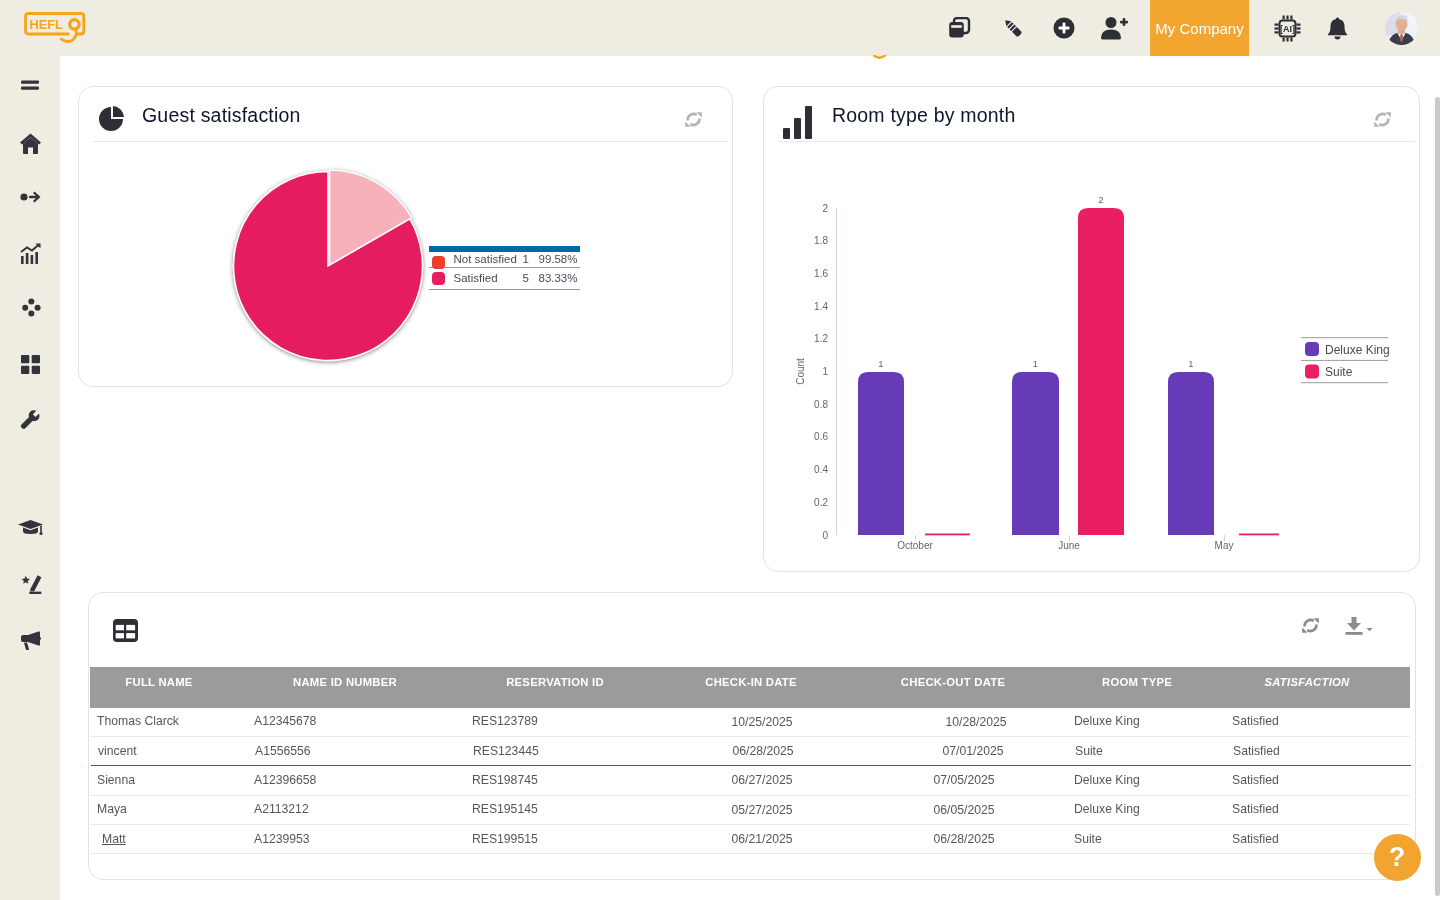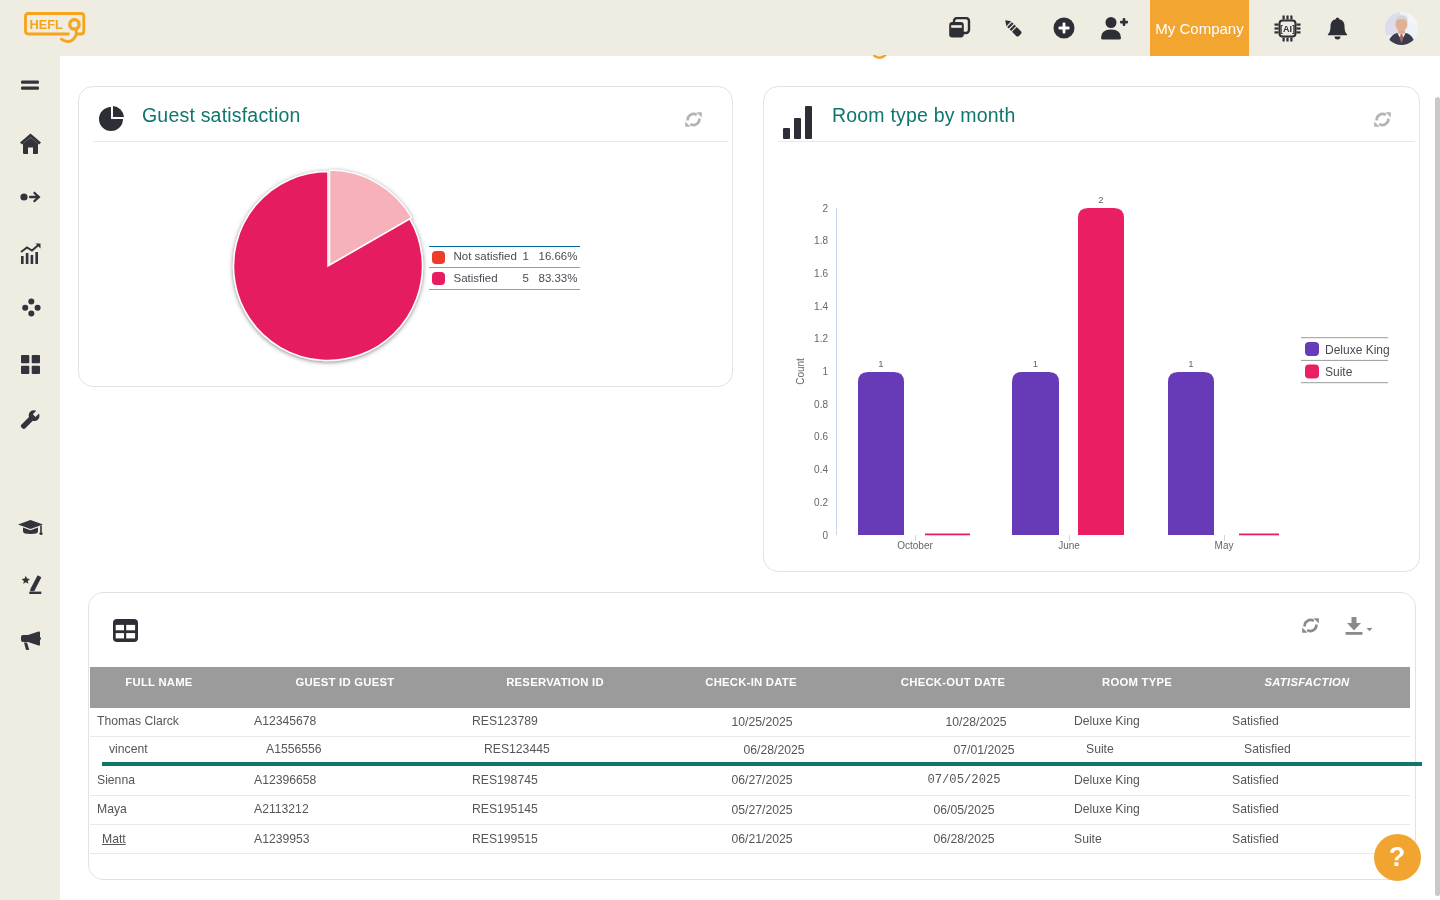--- a/index.html
+++ b/index.html
@@ -7,21 +7,21 @@
     font-family:"Liberation Sans", sans-serif; }
   .abs { position:absolute; }
   
   #topbar { position:absolute; left:0; top:0; width:1440px; height:56px; background:#efece2;text-decoration:underline; }
   
   #sidebar { position:absolute; left:0; top:56px; width:60px; height:844px; background:#efece2; }
   
   .card { position:absolute; background:#fff; border:1px solid #e2e2e2; border-radius:15px; }
   .card-head { position:absolute; left:0; top:0; right:0; height:55px; }
   .head-line { position:absolute; left:14px; right:4px; top:54px; height:1px; background:#e8e8e8; }
-  .card-title { position:absolute; top:17px; font-size:19.5px; color:#0f766e; letter-spacing:.2px; }
+  .card-title { position:absolute; top:17px; font-size:19.5px; color:#0f172a; letter-spacing:.2px; }
   .refresh { position:absolute; top:24px; }
   .rc { top:calc(50% - 0.5px); transform:translateY(-50%); white-space:nowrap; }
 </style>
 </head>
 <body>
 
 <div id="topbar">
 
   <svg class="abs" style="left:24px;top:12px;" width="64" height="34" viewBox="0 0 64 34">
     <path d="M45.5 22 L4.3 22 Q1.5 22 1.5 19.2 L1.5 4.3 Q1.5 1.5 4.3 1.5 L57 1.5 Q59.8 1.5 59.8 4.3 L59.8 19.2 Q59.8 22 57 22 L52.8 22" fill="none" stroke="#f5a41c" stroke-width="2.8"></path>
@@ -205,25 +205,25 @@
       <filter id="psh" x="-20%" y="-20%" width="140%" height="140%">
         <feDropShadow dx="0" dy="1" stdDeviation="2.3" flood-color="#444" flood-opacity="0.65"></feDropShadow>
       </filter>
     </defs>
     <g filter="url(#psh)">
       <path d="M108 113 L108 18.5 A94.5 94.5 0 1 0 189.84 65.75 Z" fill="#e61e61" stroke="#fff" stroke-width="1.5"></path>
       <path d="M109.7 111.7 L109.7 17.2 A94.5 94.5 0 0 1 191.54 64.45 Z" fill="#f7b1ba" stroke="#fff" stroke-width="1.2"></path>
     </g>
   </svg>
   <div class="abs" style="left:349.5px;top:159px;width:151px;font-size:11.5px;color:#4a4a55;">
-    <div style="position:relative;height:21.7px;border-top:1px solid #0369a1;border-bottom:1px solid #9a9a9a;">
+    <div style="position:relative;height:21.7px;border-top:6px solid #0369a1;border-bottom:1px solid #9a9a9a;">
       <span style="position:absolute;left:3px;top:4px;width:13px;height:13px;border-radius:4px;background:#ee3d2b;"></span>
       <span class="rc abs" style="left:25px;">Not satisfied</span>
       <span class="rc abs" style="left:94px;">1</span>
-      <span class="rc abs" style="right:2px;">16.66%</span>
+      <span class="rc abs" style="right:2px;">99.58%</span>
     </div>
     <div style="position:relative;height:22.3px;border-bottom:1px solid #9a9a9a;">
       <span style="position:absolute;left:3px;top:4px;width:13px;height:13px;border-radius:4px;background:#e61e61;"></span>
       <span class="rc abs" style="left:25px;">Satisfied</span>
       <span class="rc abs" style="left:94px;">5</span>
       <span class="rc abs" style="right:2px;">83.33%</span>
     </div>
   </div>
 </div>
 
@@ -325,53 +325,53 @@
   <svg class="abs" style="left:1256px;top:24px;" width="32" height="18" viewBox="0 0 32 18">
     <rect x="6.5" y="0" width="5" height="7" fill="#8b8b8b"></rect>
     <path d="M2 6 L16 6 L9 13.5 Z" fill="#8b8b8b"></path>
     <rect x="0.5" y="15" width="17" height="2.8" fill="#8b8b8b"></rect>
     <path d="M21.5 11 L27.5 11 L24.5 14.2 Z" fill="#8b8b8b"></path>
   </svg>
 
   <div class="abs" style="left:1px;top:73.5px;width:1320px;height:41px;background:#9b9b9b;"></div>
   <div class="abs" style="top:82.5px;width:100%;font-size:11.3px;font-weight:bold;color:#fff;letter-spacing:.25px;">
     <span class="abs" style="left:70px;transform:translateX(-50%);">FULL NAME</span>
-    <span class="abs" style="left:256px;transform:translateX(-50%);">GUEST ID GUEST</span>
+    <span class="abs" style="left:256px;transform:translateX(-50%);">NAME ID NUMBER</span>
     <span class="abs" style="left:466px;transform:translateX(-50%);">RESERVATION ID</span>
     <span class="abs" style="left:662px;transform:translateX(-50%);">CHECK-IN DATE</span>
     <span class="abs" style="left:864px;transform:translateX(-50%);">CHECK-OUT DATE</span>
     <span class="abs" style="left:1048px;transform:translateX(-50%);">ROOM TYPE</span>
     <span class="abs" style="left:1218px;transform:translateX(-50%);font-style:italic;">SATISFACTION</span>
   </div>
 
   <div id="rows" class="abs" style="left:1px;top:114.5px;width:1320px;font-size:12.2px;color:#55565a;">
     <div class="abs" style="left:0;top:0.0px;width:1320px;height:29.4px;border-bottom:1px solid #e9e9e9;">
       <span class="abs rc" style="left:7px;">Thomas Clarck</span>
       <span class="abs rc" style="left:164px;">A12345678</span>
       <span class="abs rc" style="left:382px;">RES123789</span>
       <span class="abs rc" style="left:672px;transform:translate(-50%,-50%);top:50%;">10/25/2025</span>
       <span class="abs rc" style="left:874px;transform:translate(-50%,-50%);top:50%;margin-left:12px;">10/28/2025</span>
       <span class="abs rc" style="left:984px;">Deluxe King</span>
       <span class="abs rc" style="left:1142px;">Satisfied</span>
     </div>
-    <div class="abs" style="left:12px;top:29.4px;width:1320px;height:29.4px;border-bottom:4px solid #0f766e;">
+    <div class="abs" style="left:1px;top:29.4px;width:1320px;height:29.4px;border-bottom:1px solid #0f766e;">
       <span class="abs rc" style="left:7px;">vincent</span>
       <span class="abs rc" style="left:164px;">A1556556</span>
       <span class="abs rc" style="left:382px;">RES123445</span>
       <span class="abs rc" style="left:672px;transform:translate(-50%,-50%);top:50%;">06/28/2025</span>
       <span class="abs rc" style="left:874px;transform:translate(-50%,-50%);top:50%;padding-left:16px;">07/01/2025</span>
       <span class="abs rc" style="left:984px;">Suite</span>
       <span class="abs rc" style="left:1142px;">Satisfied</span>
     </div>
     <div class="abs" style="left:0;top:58.8px;width:1320px;height:29.4px;border-bottom:1px solid #e9e9e9;">
       <span class="abs rc" style="left:7px;">Sienna</span>
       <span class="abs rc" style="left:164px;">A12396658</span>
       <span class="abs rc" style="left:382px;">RES198745</span>
       <span class="abs rc" style="left:672px;transform:translate(-50%,-50%);top:50%;">06/27/2025</span>
-      <span class="abs rc" style="left:874px;transform:translate(-50%,-50%);top:50%;font-family:Liberation Mono, monospace;">07/05/2025</span>
+      <span class="abs rc" style="left:874px;transform:translate(-50%,-50%);top:50%;">07/05/2025</span>
       <span class="abs rc" style="left:984px;">Deluxe King</span>
       <span class="abs rc" style="left:1142px;">Satisfied</span>
     </div>
     <div class="abs" style="left:0;top:88.2px;width:1320px;height:29.4px;border-bottom:1px solid #e9e9e9;">
       <span class="abs rc" style="left:7px;">Maya</span>
       <span class="abs rc" style="left:164px;">A2113212</span>
       <span class="abs rc" style="left:382px;">RES195145</span>
       <span class="abs rc" style="left:672px;transform:translate(-50%,-50%);top:50%;">05/27/2025</span>
       <span class="abs rc" style="left:874px;transform:translate(-50%,-50%);top:50%;">06/05/2025</span>
       <span class="abs rc" style="left:984px;">Deluxe King</span>

